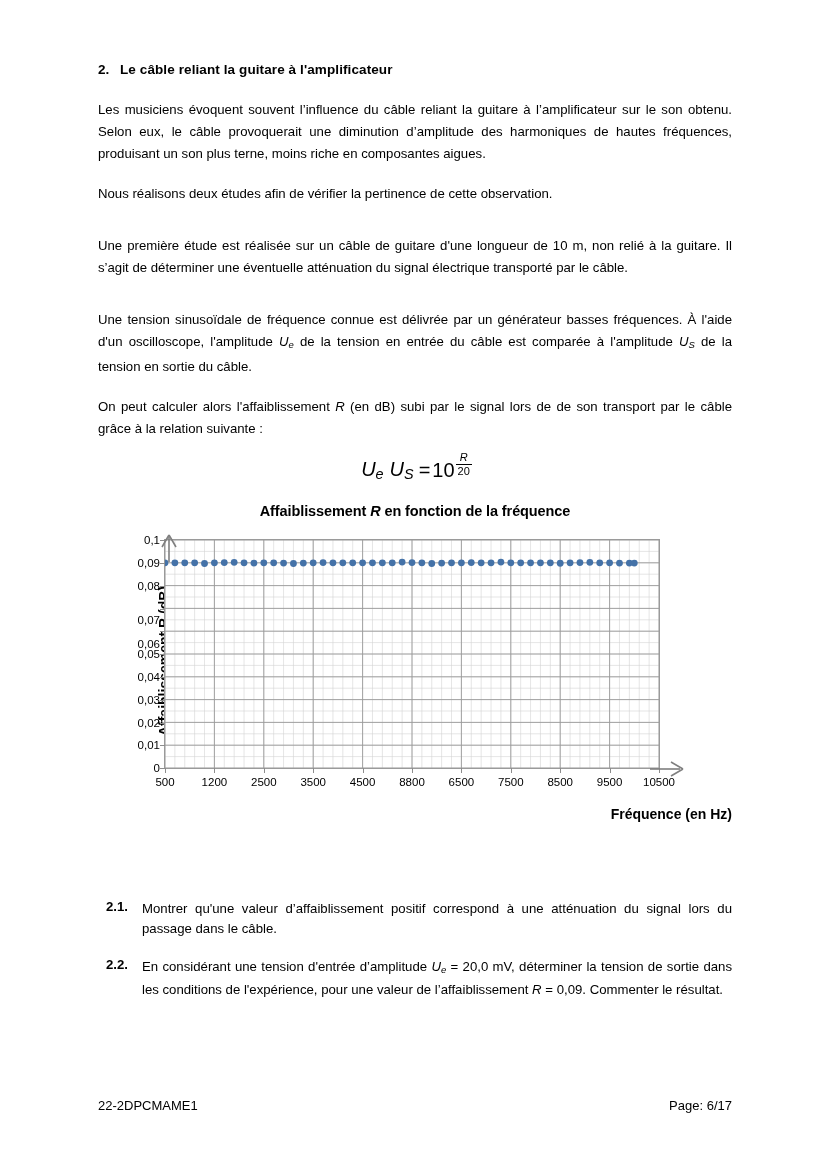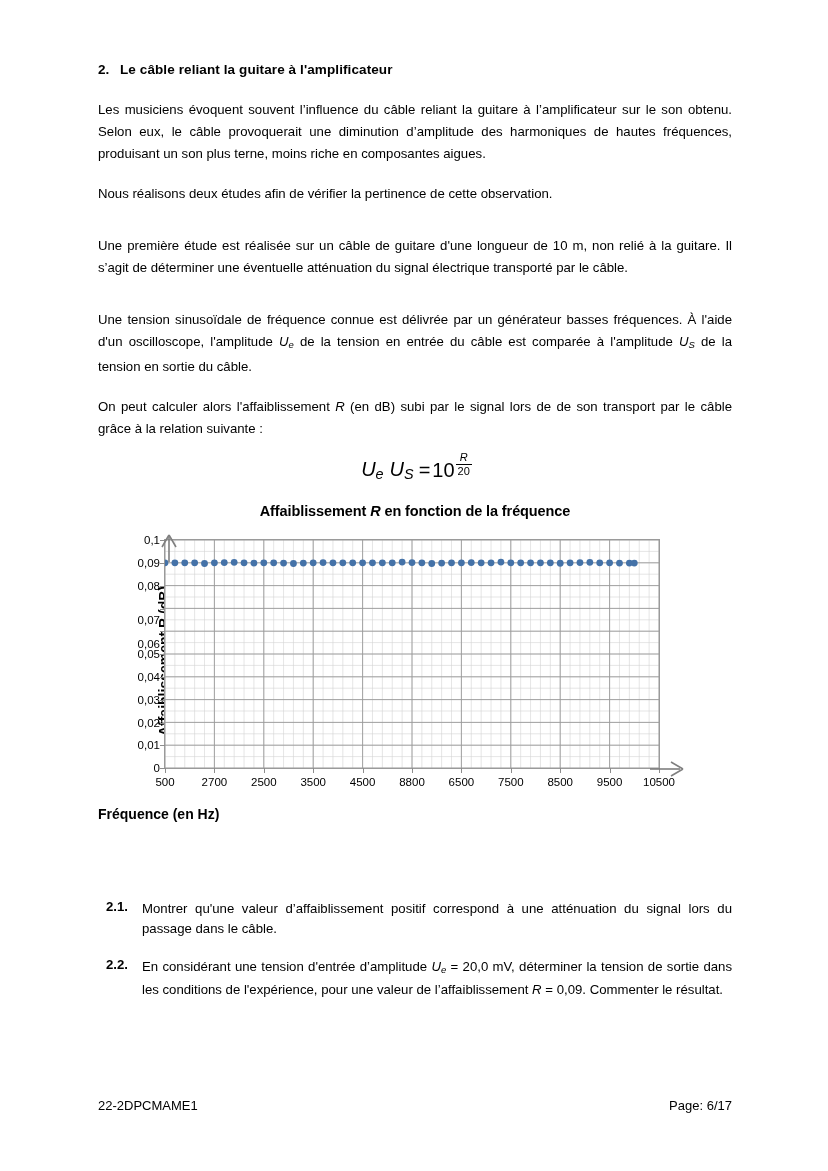--- a/index.html
+++ b/index.html
@@ -123,21 +123,21 @@
     font-size: 14px;
     font-weight: bold;
     transform: rotate(-90deg);
     transform-origin: center center;
   }
   .xlabel {
     position: absolute;
     left: 0;
     top: 303px;
     width: 634px;
-    text-align: left;
+    text-align: right;
     font-size: 14px;
     font-weight: bold;
   }
   .plot-area {
     position: absolute;
     left: 66px;
     top: 36px;
     width: 496px;
     height: 230px;
     border: 1px solid #9a9a9a;
@@ -423,21 +423,21 @@
           <div class="ytick" style="top: 80px;">0,07</div>
           <div class="ytickmark" style="top: 68.4px;"></div>
           <div class="ytick" style="top: 45.6px;">0,08</div>
           <div class="ytickmark" style="top: 45.6px;"></div>
           <div class="ytick" style="top: 22.8px;">0,09</div>
           <div class="ytickmark" style="top: 22.8px;"></div>
           <div class="ytick" style="top: 0px;">0,1</div>
           <div class="ytickmark" style="top: 0px;"></div>
           <div class="xtick" style="left: 0px;">500</div>
           <div class="xtickmark" style="left: 0px;"></div>
-          <div class="xtick" style="left: 49.4px;">2700</div>
+          <div class="xtick" style="left: 49.4px;">1200</div>
           <div class="xtickmark" style="left: 49.4px;"></div>
           <div class="xtick" style="left: 98.8px;">2500</div>
           <div class="xtickmark" style="left: 98.8px;"></div>
           <div class="xtick" style="left: 148.2px;">3500</div>
           <div class="xtickmark" style="left: 148.2px;"></div>
           <div class="xtick" style="left: 197.6px;">4500</div>
           <div class="xtickmark" style="left: 197.6px;"></div>
           <div class="xtick" style="left: 247px;">8800</div>
           <div class="xtickmark" style="left: 247px;"></div>
           <div class="xtick" style="left: 296.4px;">6500</div>

